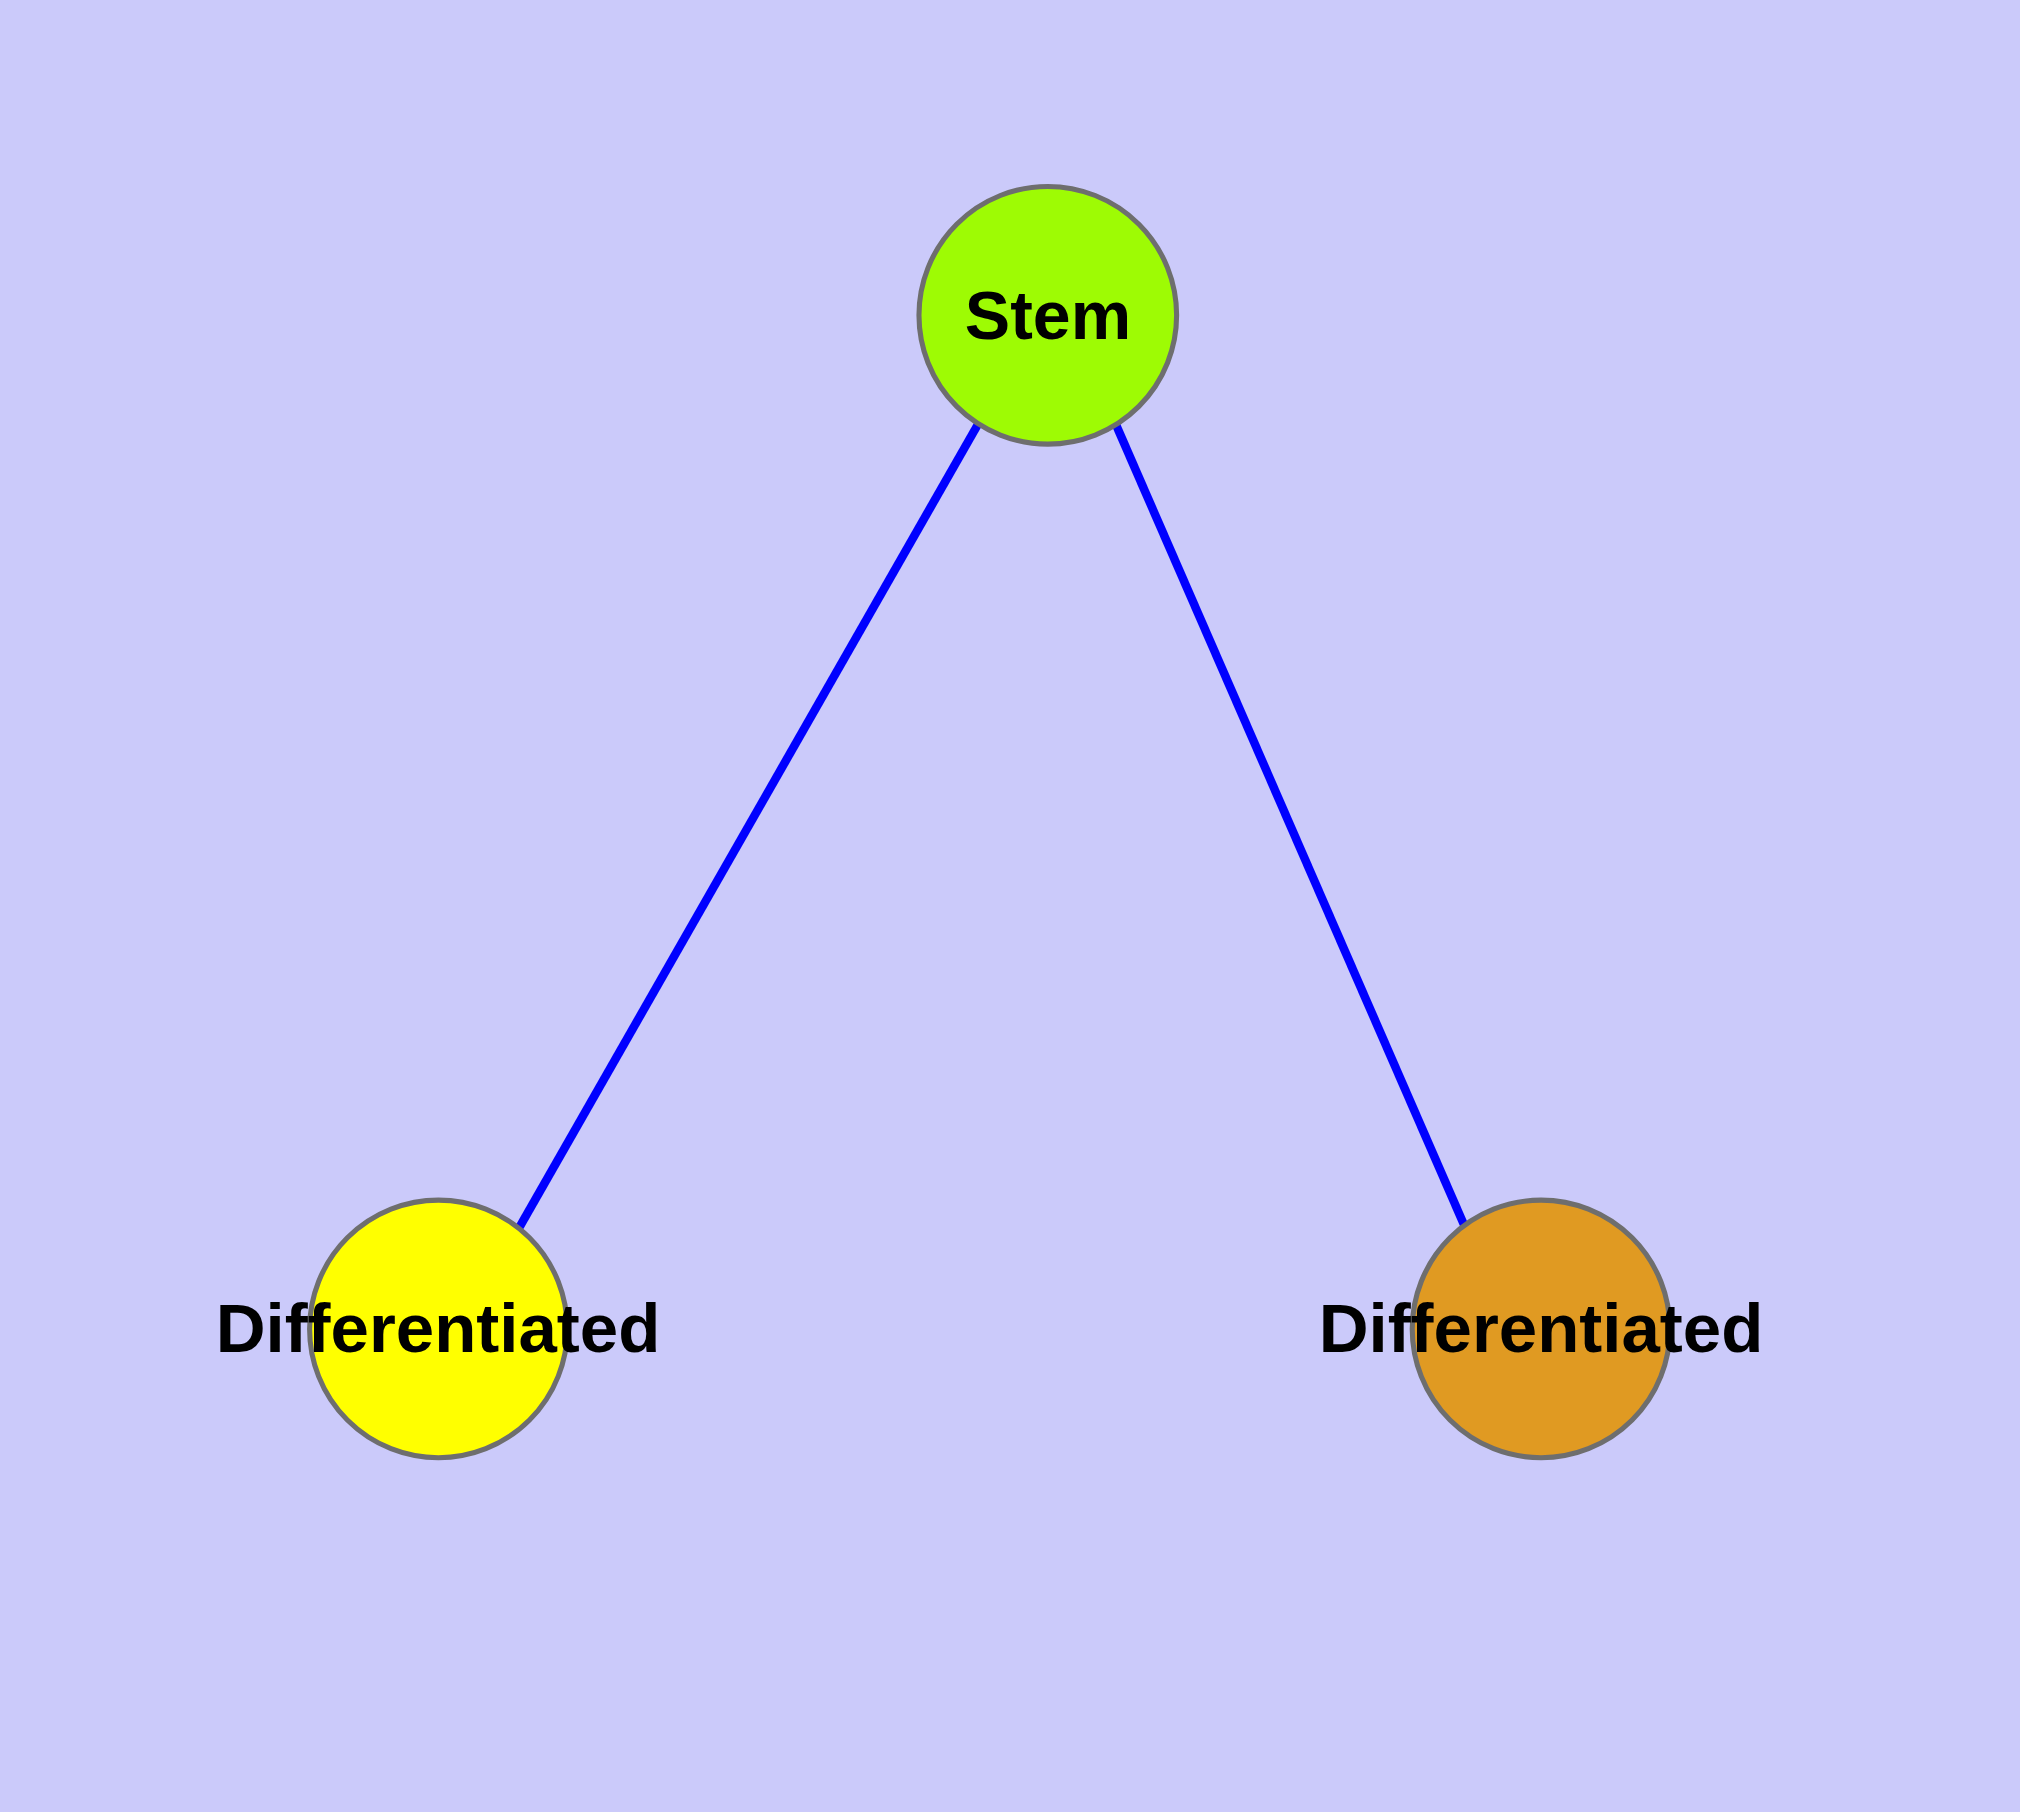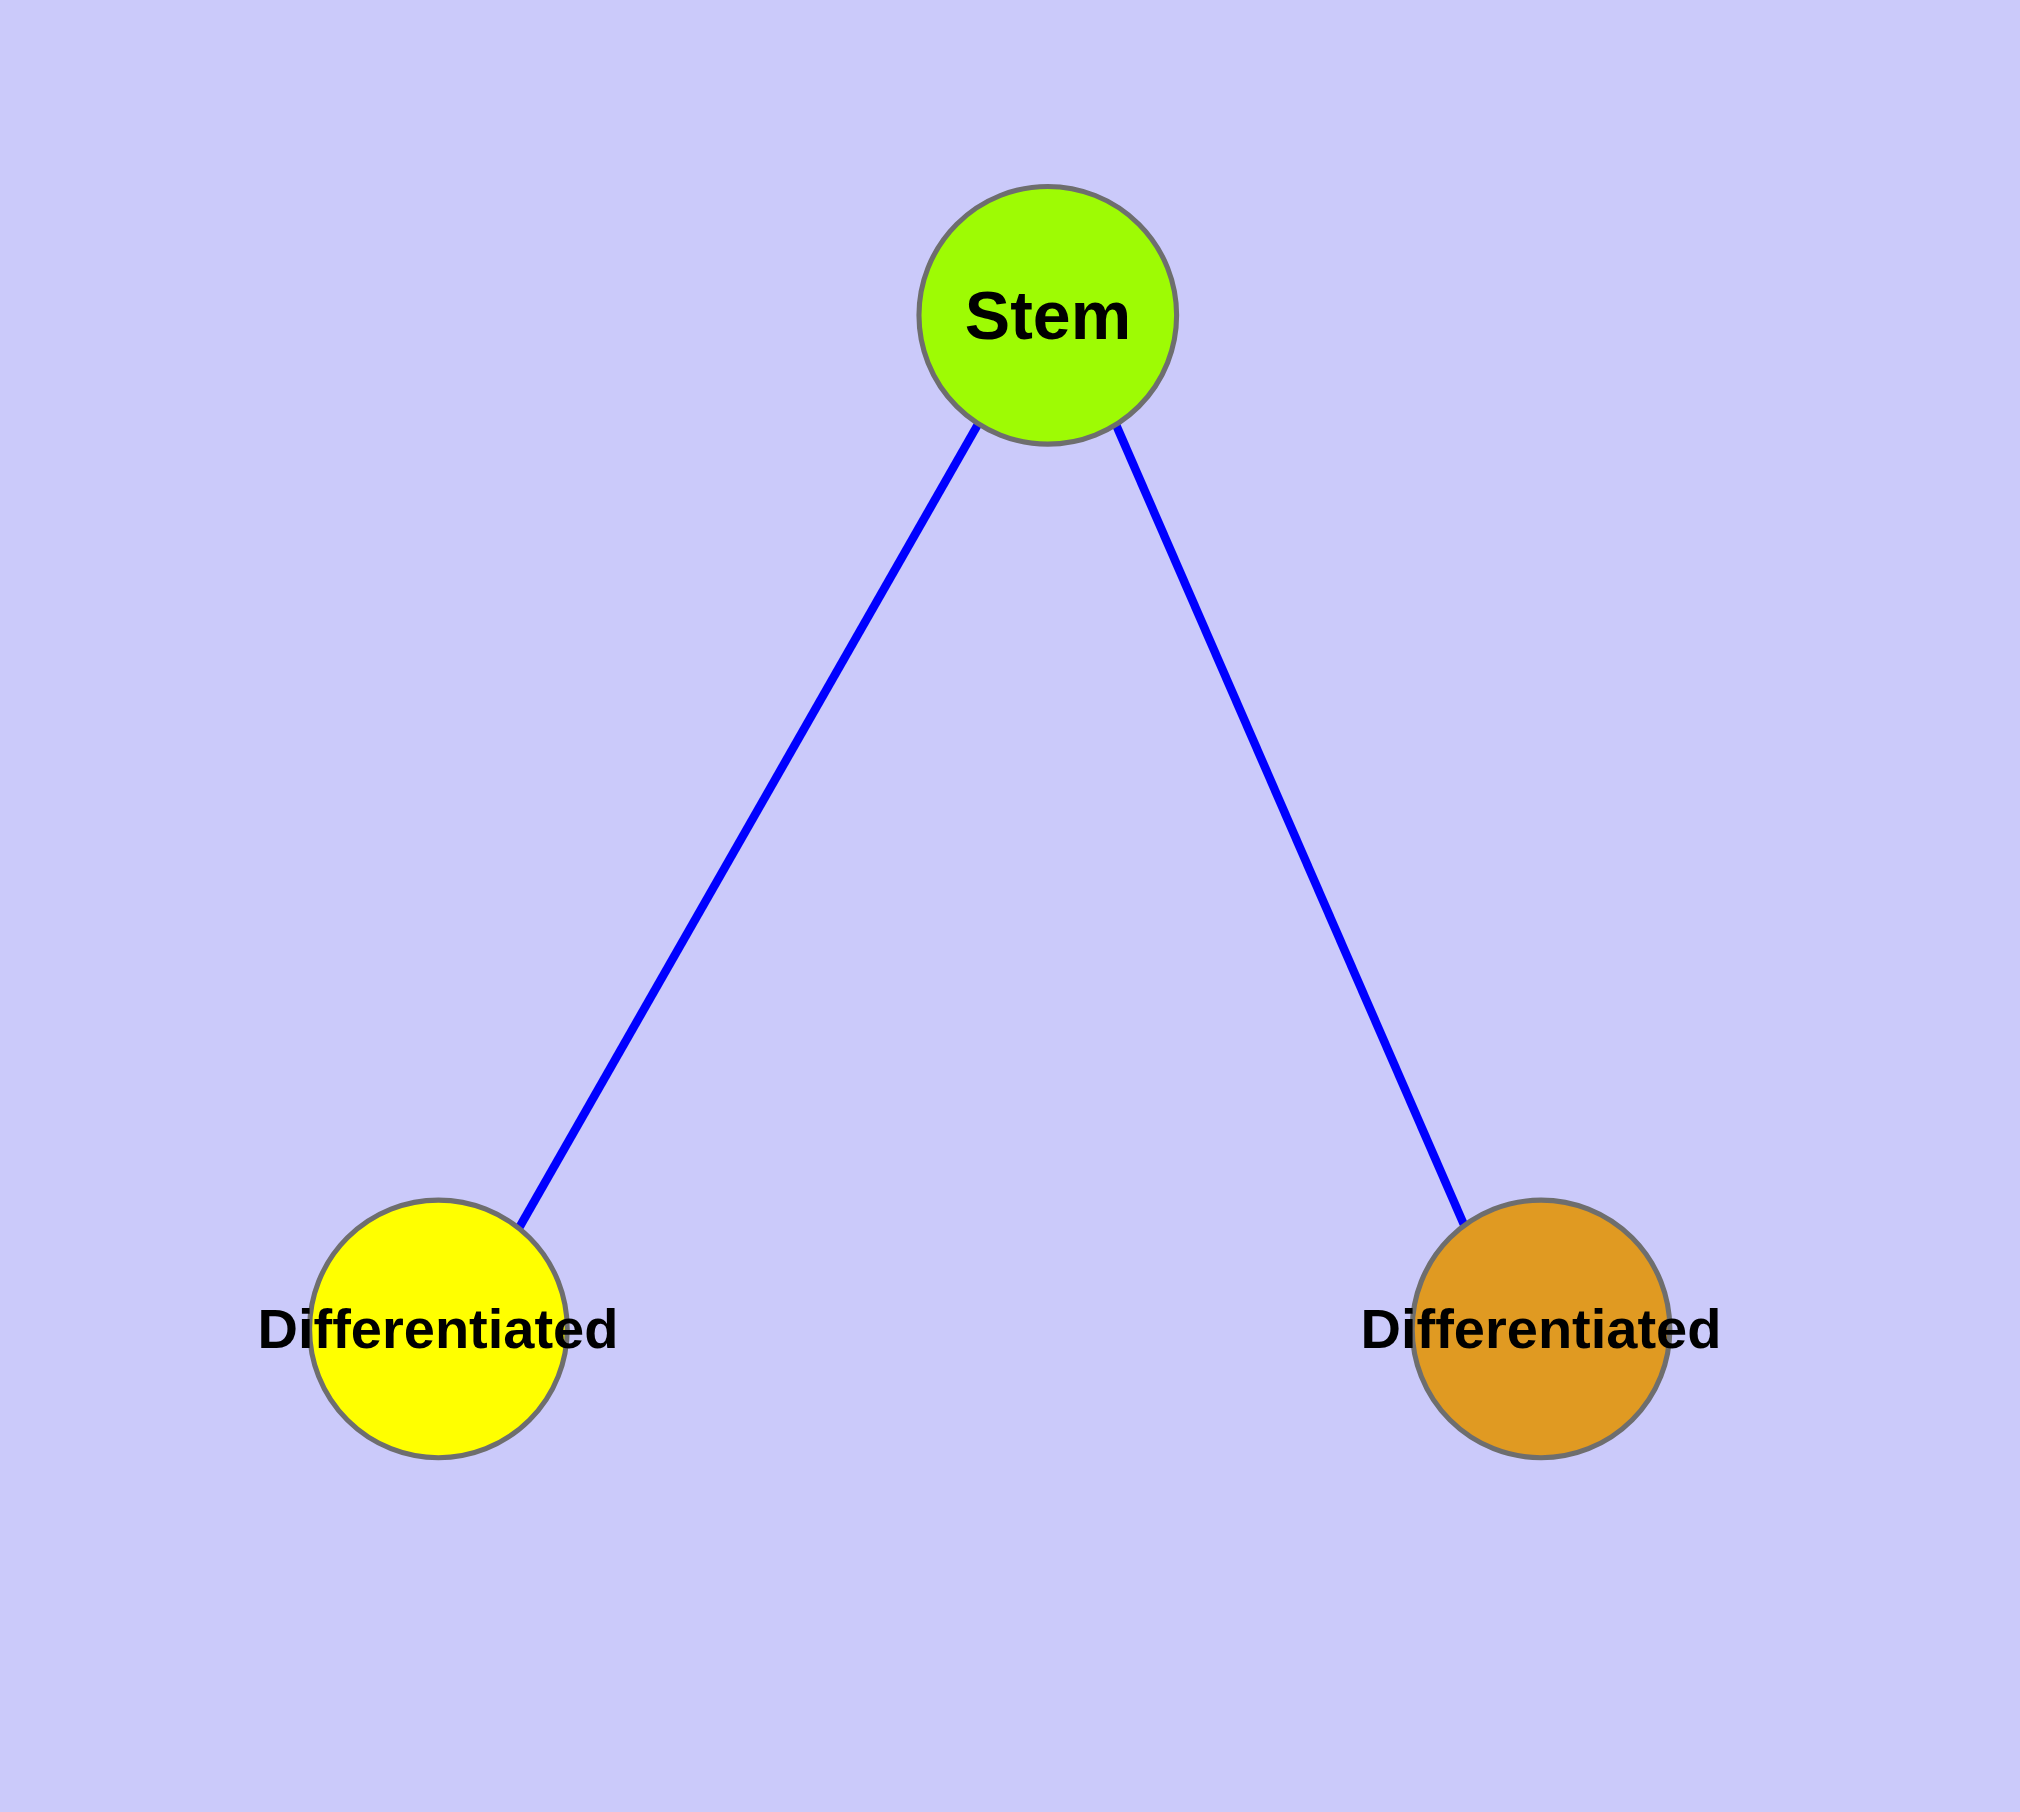--- a/index.html
+++ b/index.html
@@ -30,21 +30,21 @@
     color: #000000;
     white-space: pre;
     line-height: 1.10;
     pointer-events: none;
     transform: translate(-50%, -50%);
   }
   .label-stem {
     font-size: 68px;
   }
   .label-diff {
-    font-size: 56px;
+    font-size: 69px;
   }
 </style>
 </head>
 <body>
 
 <div id="canvas">
 
   <svg id="graph-svg" viewBox="0 0 2384 2138">
     <rect x="0" y="0" width="2384" height="2138" fill="#cbcafa"></rect>
 

